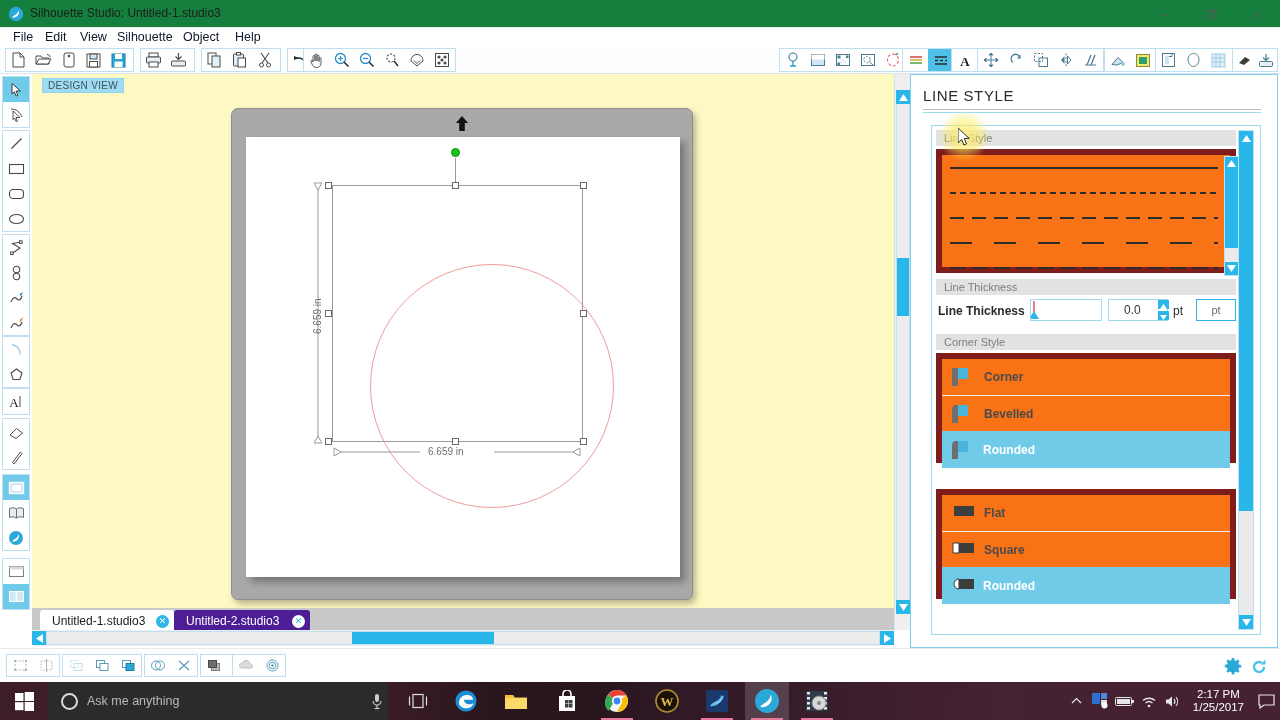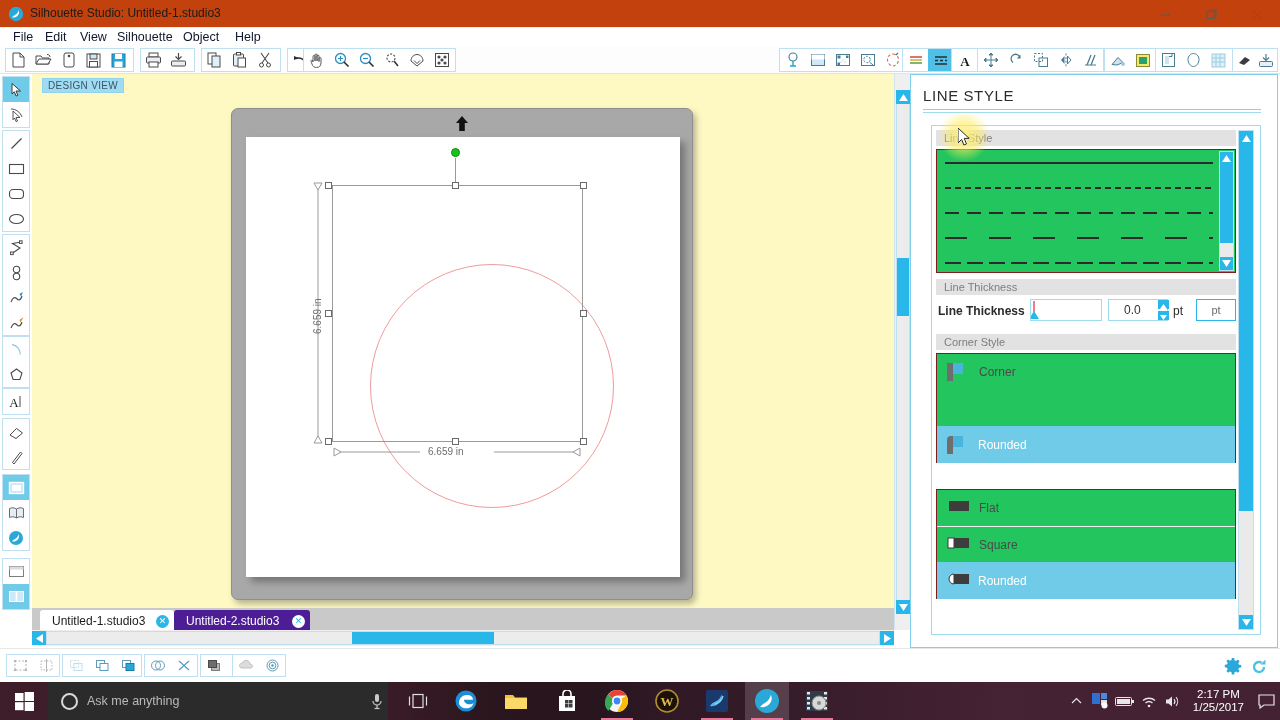--- a/index.html
+++ b/index.html
@@ -7,21 +7,21 @@
   html, body {
     width:1280px; height:720px; overflow:hidden;
     font-family: "Liberation Sans", sans-serif;
     background:#ffffff; font-size:12px; color:#222;
   }
   #app { position:relative; width:1280px; height:720px; }
 
   
   .titlebar{
     position:absolute; left:0; top:0; width:1280px; height:28px;
-    background:#c2410c; border-bottom:1px solid #f0f0f0;
+    background:#15803d; border-bottom:1px solid #f0f0f0;
   }
   .tb-logo{
     position:absolute; left:8px; top:6px; width:16px; height:16px;
   }
   .tb-title{
     position:absolute; left:30px; top:6px; font-size:12px; color:#1b1b1b;
     white-space:nowrap;
   }
   .wbtn{
     position:absolute; top:0; width:46px; height:28px; cursor:default;
@@ -179,21 +179,21 @@
   }
   .rp-body{
     position:absolute; left:20px; top:50px; width:330px; height:510px;
     border:1px solid #9ddbef; background:#fff;
   }
   .sec-header{
     position:absolute; left:0; height:16px; line-height:16px;
     background:#e2e2e2; color:#7d7d7d; font-size:11px; padding-left:8px;
   }
   .listbox{
-    position:absolute; border:1px solid #7f1d1d; background:#22c55e;
+    position:absolute; border:6px solid #7f1d1d; background:#f97316;font-weight:bold;
   }
   .lsrow{
     position:absolute; left:0; width:100%; display:flex; align-items:center;
   }
   .lsrow.sel{ background:#6fcbe8; }
   .lsrow .lbl{ font-size:12px; color:#4a4a4a; margin-left:10px; }
   .lsrow.sel .lbl{ color:#ffffff;margin-left:9px; }
   .swatchbox{ width:22px; height:18px; margin-left:10px; position:relative; }
   .lt-label{ position:absolute; font-size:12px; color:#2b2b2b; font-weight:bold;}
   .lt-slider{
@@ -985,20 +985,29 @@
       <div class="listbox" style="left:4px; top:227px; width:300px; height:110px;">
         <div class="lsrow" style="top:0; height:36px;">
           <span class="swatchbox">
             <svg width="22" height="18" viewBox="0 0 22 18">
                 <path d="M0 0h10v6H6v12H0z" fill="#6e6e6e"></path>
                 <rect x="6" y="0" width="10" height="11" fill="#49b4dc"></rect>
                 <path d="M6 6h4v5H6z" fill="#49b4dc"></path>
               </svg>
           </span>
           <span class="lbl">Corner</span>
+        </div>
+        <div class="lsrow" style="top:36px; height:36px; border-top:1px solid #eee;">
+          <span class="swatchbox">
+            <svg width="22" height="18" viewBox="0 0 22 18">
+                <path d="M2 0h8v6H6v12H0V3z" fill="#6e6e6e"></path>
+                <rect x="6" y="0" width="10" height="11" fill="#49b4dc"></rect>
+              </svg>
+          </span>
+          <span class="lbl">Bevelled</span>
         </div>
         <div class="lsrow sel" style="top:72px; height:37px;">
           <span class="swatchbox">
             <svg width="22" height="18" viewBox="0 0 22 18">
                 <path d="M4 0h6v6H6v12H0V4a4 4 0 014-4z" fill="#6e6e6e"></path>
                 <rect x="6" y="0" width="10" height="11" fill="#49b4dc"></rect>
               </svg>
           </span>
           <span class="lbl">Rounded</span>
         </div>

